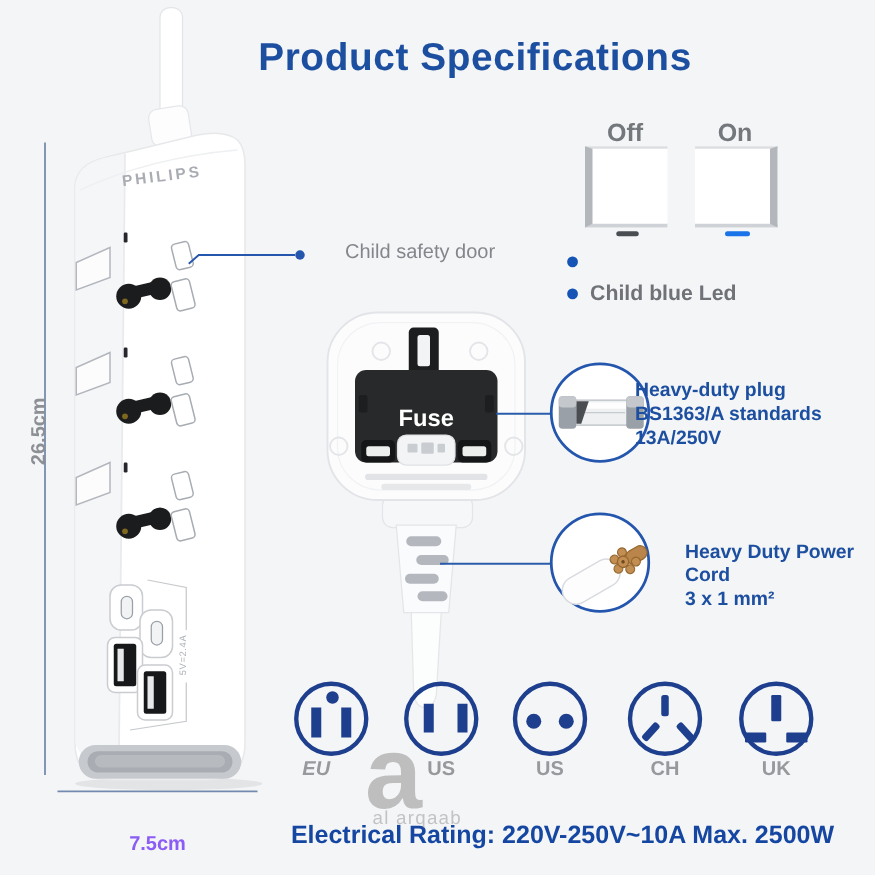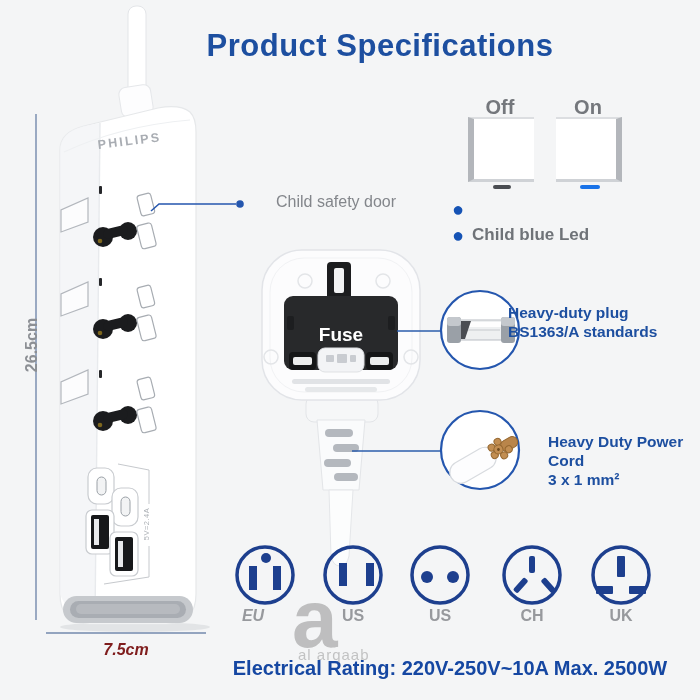--- a/index.html
+++ b/index.html
@@ -4,21 +4,21 @@
 <style>
   html,body{margin:0;padding:0;}
   body{font-family:"Liberation Sans", sans-serif;}
   .canvas{position:relative;width:700px;height:700px;background:#f4f5f6;overflow:hidden;}
   .abs{position:absolute;}
   svg{display:block;}
   .title{left:180px;top:28px;width:400px;text-align:center;font-size:31px;font-weight:800;
          color:#1d4fa0;letter-spacing:.5px;}
   .dim-v{left:-10px;top:336px;width:84px;text-align:center;font-size:16px;font-weight:700;
          color:#8c8f94;transform:rotate(-90deg);}
-  .dim-h{left:86px;top:641px;width:80px;text-align:center;font-size:16px;font-weight:700;color:#7f1d1d;font-style:italic;}
+  .dim-h{left:86px;top:667px;width:80px;text-align:center;font-size:16px;font-weight:700;color:#8b5cf6;}
   .callout-label{left:252px;top:193px;font-size:16px;font-weight:400;color:#83868b;margin-left:24px;}
   .sw-label{top:96px;width:40px;text-align:center;font-size:20px;font-weight:600;color:#74777c;}
   .sw-box{top:117px;width:60px;height:60px;background:#ffffff;}
   .sw-box.off{left:468px;border-left:6px solid #b3b6bb;border-top:2px solid #dcdee1;border-bottom:3px solid #cfd2d6;}
   .sw-box.on{left:556px;border-right:6px solid #b3b6bb;border-top:2px solid #dcdee1;border-bottom:3px solid #cfd2d6;}
   .led{top:185px;height:3.5px;border-radius:2px;}
   .led.off{left:493px;width:18px;background:#4a4d52;}
   .led.on{left:580px;width:20px;background:#1a73e8;}
   .bullets{left:452px;top:196px;}
   .bullet-row{display:flex;align-items:center;gap:8px;line-height:26px;}
@@ -277,20 +277,21 @@
     </div>
     <div class="bullet-row">
       <span class="bullet-dot">●</span>
       <span class="bullet-text">Child blue Led</span>
     </div>
   </div>
 
   <div class="abs feature feature-1">
     <div>Heavy-duty plug</div>
     <div>BS1363/A standards</div>
+    <div>13A/250V</div>
   </div>
   <div class="abs feature feature-2">
     <div>Heavy Duty Power Cord</div>
     <div>3 x 1 mm²</div>
   </div>
 
   <div class="abs plug-label" style="left:223px;font-style:italic;">EU</div>
   <div class="abs plug-label" style="left:323px;">US</div>
   <div class="abs plug-label" style="left:410px;">US</div>
   <div class="abs plug-label" style="left:502px;">CH</div>

